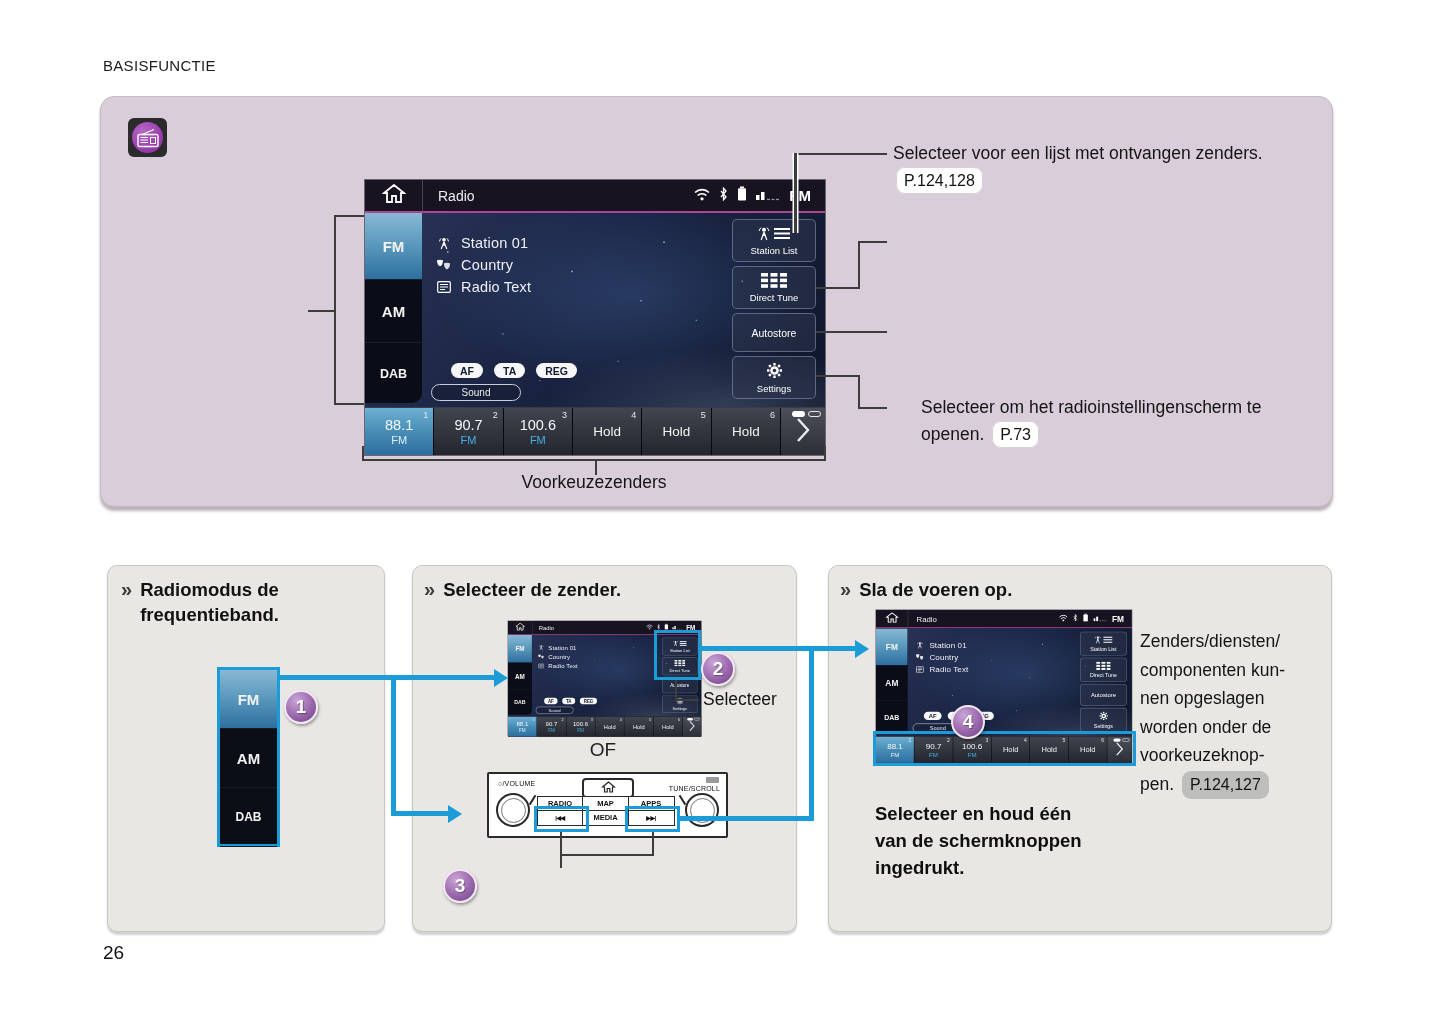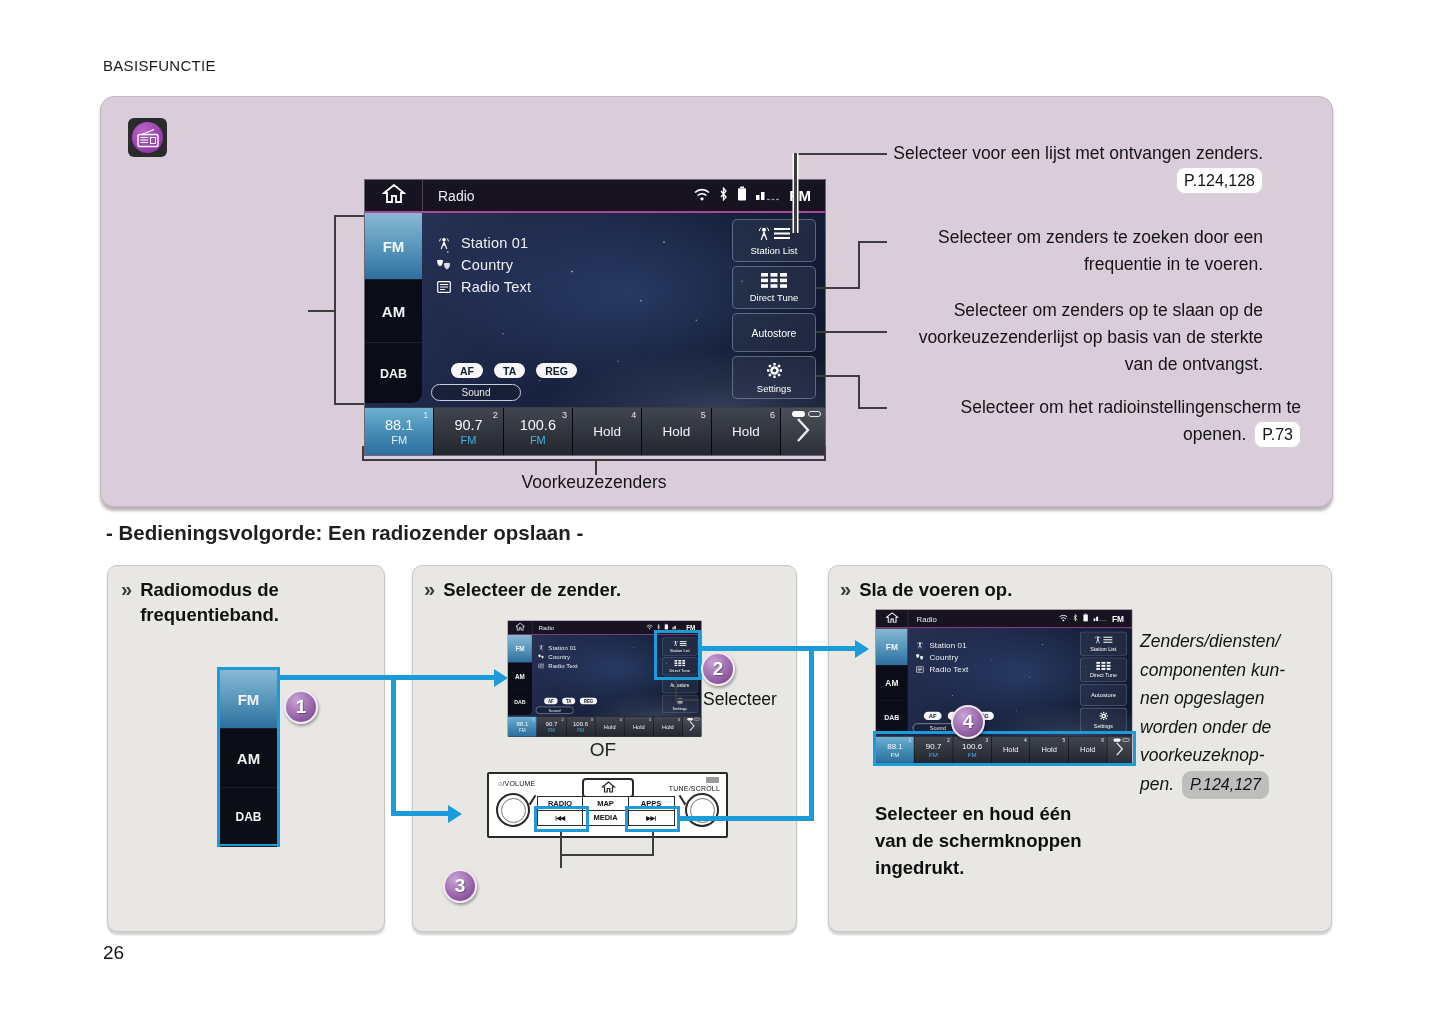--- a/index.html
+++ b/index.html
@@ -73,21 +73,21 @@
     display:flex;align-items:center;justify-content:center;}
   .pgdots{position:absolute;top:3px;right:4px;display:flex;gap:3px;}
   .pgdots .d1{width:13px;height:6px;border-radius:3px;background:#fff;}
   .pgdots .d2{width:13px;height:6px;border-radius:3px;border:1px solid #e6e8ee;box-sizing:border-box;}
 
   .screen-slot{position:absolute;transform-origin:0 0;z-index:1;}
 
   
   .cl{position:absolute;background:#3d3d3d;z-index:4;}
   .cl.outlined{box-shadow:1.5px 0 0 #fff,-1.5px 0 0 #fff;}
-  .ann{position:absolute;font-size:17.5px;line-height:27px;color:#141414;z-index:2;text-align:right;}
+  .ann{position:absolute;font-size:17.5px;line-height:27px;color:#141414;z-index:2;}
   .pref{display:inline-block;background:#fff;border-radius:9px;padding:0 8px;font-size:16px;
     box-shadow:0 0 0 1px #d8cfd8 inset;margin-left:3px;}
   .pref.gray{background:#bebebc;box-shadow:none;}
   .mode-label{position:absolute;left:146px;top:288px;width:150px;text-align:right;
     font-size:17.5px;line-height:23px;color:#141414;}
   .presets-label{position:absolute;left:494px;top:472px;width:200px;text-align:center;
     font-size:17.5px;color:#141414;}
 
   
   .section-heading{position:absolute;left:106px;top:521px;font-size:20.5px;font-weight:bold;color:#1f1f1f;}
@@ -110,21 +110,21 @@
   .band-col{position:absolute;left:217px;top:667px;width:63px;height:180px;border:3px solid #1b9bd7;
     box-sizing:border-box;background:#0b0e17;z-index:2;}
   .band-col .bc{height:58px;display:flex;align-items:center;justify-content:center;color:#f2f2f2;
     font-weight:bold;font-size:15px;border-bottom:1px solid #191d28;}
   .band-col .bc.fm{background:linear-gradient(#8ab8d4,#5f9dc0 42%,#2e6f9f);}
   .band-col .bc.dab{font-size:12px;}
 
   .of-label{position:absolute;left:573px;top:739px;width:60px;text-align:center;font-size:19px;color:#222;}
   .sel-label{position:absolute;font-size:17.5px;color:#141414;z-index:4;}
   .press-text{position:absolute;left:502px;top:868px;width:235px;font-size:17.5px;line-height:24px;color:#141414;}
-  .note-text{position:absolute;left:1140px;top:627px;width:200px;font-size:17.5px;line-height:28.5px;color:#141414;font-style:italic;}
+  .note-text{position:absolute;left:1140px;top:627px;width:200px;font-size:17.5px;line-height:28.5px;color:#141414;}
   .hold-note{position:absolute;left:875px;top:800px;width:220px;font-size:18.5px;font-weight:bold;
     line-height:27px;color:#0f0f0f;}
   .page-num{position:absolute;left:103px;top:942px;font-size:19px;color:#111;}
 
   
   .hw{position:absolute;left:487px;top:772px;width:241px;height:66px;background:#fff;
     border:2px solid #2a2a2a;border-radius:2px;z-index:2;box-sizing:border-box;}
   .hw-lab{position:absolute;font-size:7px;color:#111;letter-spacing:.2px;}
   .hw-knob{position:absolute;width:34px;height:34px;border:2.5px solid #2a2a2a;border-radius:50%;box-sizing:border-box;}
   .hw-knob:after{content:"";position:absolute;inset:2.5px;border:1px solid #777;border-radius:50%;}
@@ -335,32 +335,25 @@
   <div class="cl" style="left:858px;top:241px;width:29px;height:2px;"></div>
   <div class="cl" style="left:816px;top:331px;width:71px;height:2px;"></div>
   <div class="cl" style="left:816px;top:375px;width:44px;height:2px;"></div>
   <div class="cl" style="left:858px;top:375px;width:2px;height:34px;"></div>
   <div class="cl" style="left:858px;top:407px;width:29px;height:2px;"></div>
 
   <div class="ann" style="left:893px;top:140px;width:370px;">
     <span>Selecteer voor een lijst met ontvangen zenders.</span>
     <span class="pref">P.124,128</span>
   </div>
-  <div class="ann" style="left:893px;top:224px;width:370px;">
-    <span>Selecteer om zenders te zoeken door een frequentie in te voeren.</span>
-  </div>
-  <div class="ann" style="left:893px;top:297px;width:370px;">
-    <span>Selecteer om zenders op te slaan op de voorkeuzezenderlijst op basis van de sterkte van de ontvangst.</span>
-  </div>
   <div class="ann" style="left:893px;top:394px;width:380px;margin-left:28px;">
     <span>Selecteer om het radioinstellingenscherm te openen.</span>
     <span class="pref">P.73</span>
   </div>
 
-  <div class="section-heading">- Bedieningsvolgorde: Een radiozender opslaan -</div>
 
   <div class="step-box" style="left:107px;top:565px;width:276px;height:365px;"></div>
   <div class="step-title" style="left:121px;top:577px;width:230px;">
     <span class="mk">»</span>
     <span style="width:170px;">Radiomodus de frequentieband.</span>
   </div>
   <div class="band-col">
     <div class="bc fm">FM</div>
     <div class="bc">AM</div>
     <div class="bc dab">DAB</div>

